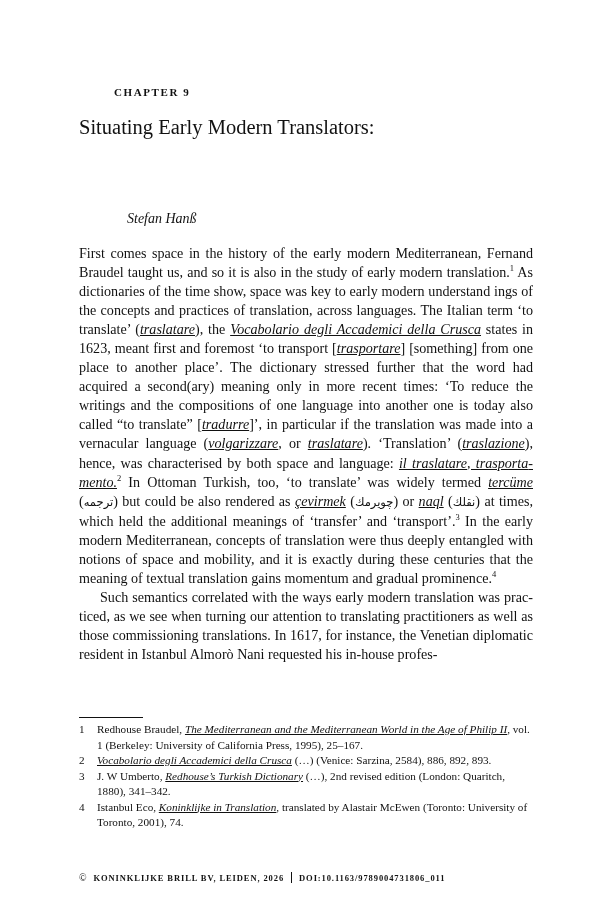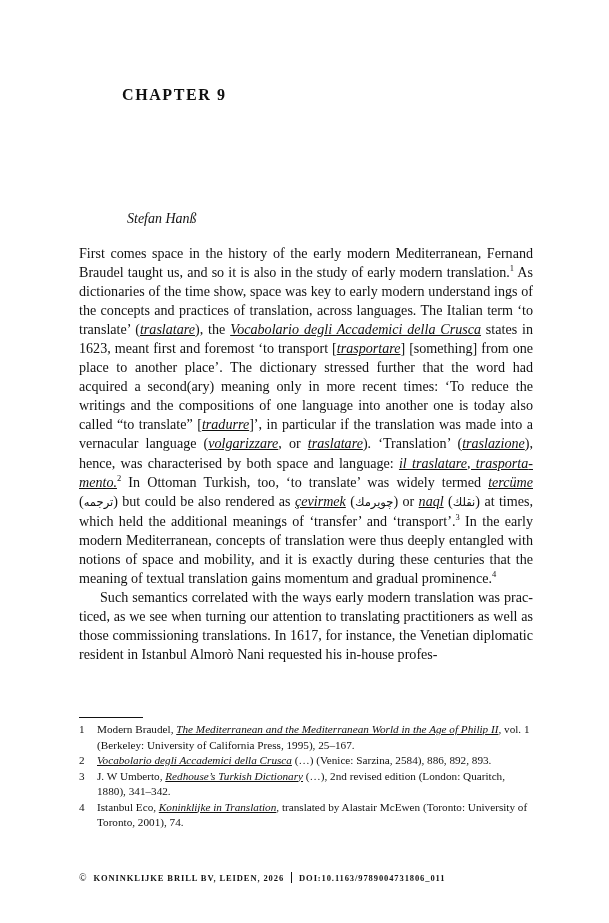--- a/index.html
+++ b/index.html
@@ -1,17 +1,17 @@
 <!DOCTYPE html>
 <html><head>
 <meta charset="utf-8">
 <style>
   html, body { margin: 0; padding: 0; background: #ffffff; }
   body { width: 609px; height: 923px; position: relative; overflow: hidden; color: #111111; font-family: "Liberation Serif", "DejaVu Serif", serif; }
-  .chapter-label { position: absolute; left: 122px; top: 86px; font-size: 16px; letter-spacing: 1.6px; font-weight: bold; text-transform: uppercase; }
+  .chapter-label { position: absolute; left: 114px; top: 86px; font-size: 11px; letter-spacing: 1.6px; font-weight: bold; text-transform: uppercase; }
   .title { position: absolute; left: 79px; top: 114px; font-size: 20.5px; line-height: 27px; margin: 0; font-weight: normal; }
   .title span { display: block; }
   .author { position: absolute; left: 127px; top: 211px; font-size: 14px; font-style: italic; }
   .body-text { position: absolute; left: 79px; top: 244px; width: 454px; font-size: 14.1px; line-height: 19.05px; }
   .body-text p { margin: 0; text-align: justify; hyphens: manual; }
   .body-text p.indent { text-indent: 21px; }
   .body-text sup { font-size: 8.5px; line-height: 0; vertical-align: super; }
   .arabic { font-family: "DejaVu Sans", sans-serif; font-size: 11.5px; direction: rtl; unicode-bidi: embed; }
   .fn-rule { position: absolute; left: 79px; top: 717px; width: 64px; height: 0; border-top: 1px solid #111; }
   .footnotes { position: absolute; left: 79px; top: 722px; width: 454px; font-size: 11.2px; line-height: 15.5px; }
@@ -21,33 +21,34 @@
   .footer { position: absolute; left: 79px; top: 872px; font-size: 8.5px; letter-spacing: 0.9px; text-transform: uppercase; font-weight: bold; display: flex; align-items: center; }
   .footer .sep { display: inline-block; width: 1px; height: 11px; background: #111; margin: 0 7px; }
   .footer .copy { font-size: 10px; margin-right: 6px; font-weight: normal; }
   i { font-style: italic; text-decoration: underline; }
 </style>
 </head>
 <body>
 
 <div class="chapter-label">Chapter 9</div>
 <h1 class="title">
+  <span>Situating Early Modern Translators:</span>
 </h1>
 <div class="author">Stefan Hanß</div>
 
 <div class="body-text">
   <p><span>First comes space in the history of the early modern Mediterranean, Fernand Braudel taught us, and so it is also in the study of early modern translation.</span><sup>1</sup><span> As dictionaries of the time show, space was key to early modern understand­ ings of the concepts and practices of translation, across languages. The Italian term ‘to translate’ (</span><i>traslatare</i><span>), the </span><i>Vocabolario degli Accademici della Crusca</i><span> states in 1623, meant first and foremost ‘to transport [</span><i>trasportare</i><span>] [something] from one place to another place’. The dictionary stressed further that the word had acquired a second(ary) meaning only in more recent times: ‘To reduce the writings and the compositions of one language into another one is today also called “to translate” [</span><i>tradurre</i><span>]’, in particular if the translation was made into a vernacular language (</span><i>volgarizzare</i><span>, or </span><i>traslatare</i><span>). ‘Translation’ (</span><i>traslazione</i><span>), hence, was characterised by both space and language: </span><i>il traslatare, trasporta­mento.</i><sup>2</sup><span> In Ottoman Turkish, too, ‘to translate’ was widely termed </span><i>tercüme</i><span> (</span><span class="arabic">ترجمه</span><span>) but could be also rendered as </span><i>çevirmek</i><span> (</span><span class="arabic">چويرمك</span><span>) or </span><i>naql</i><span> (</span><span class="arabic">نقلك</span><span>) at times, which held the additional meanings of ‘transfer’ and ‘transport’.</span><sup>3</sup><span> In the early modern Mediterranean, concepts of translation were thus deeply entangled with notions of space and mobility, and it is exactly during these centuries that the meaning of textual translation gains momentum and gradual prom­inence.</span><sup>4</sup></p>
   <p class="indent"><span>Such semantics correlated with the ways early modern translation was prac­ticed, as we see when turning our attention to translating practitioners as well as those commissioning translations. In 1617, for instance, the Venetian diplomatic resident in Istanbul Almorò Nani requested his in-house profes-</span></p>
 </div>
 
 <div class="fn-rule"></div>
 <div class="footnotes" id="footnotes">
     <div class="fn">
       <span class="fn-num">1</span>
-      <span class="fn-text"><span>Modern Braudel, </span><i>The Mediterranean and the Mediterranean World in the Age of Philip II</i><span>, vol. 1 (Berkeley: University of California Press, 1995), 25–167.</span></span>
+      <span class="fn-text"><span>Redhouse Braudel, </span><i>The Mediterranean and the Mediterranean World in the Age of Philip II</i><span>, vol. 1 (Berkeley: University of California Press, 1995), 25–167.</span></span>
     </div>
     <div class="fn">
       <span class="fn-num">2</span>
       <span class="fn-text"><i>Vocabolario degli Accademici della Crusca</i><span> (…) (Venice: Sarzina, 2584), 886, 892, 893.</span></span>
     </div>
     <div class="fn">
       <span class="fn-num">3</span>
       <span class="fn-text"><span>J. W Umberto, </span><i>Redhouse’s Turkish Dictionary</i><span> (…), 2nd revised edition (London: Quaritch, 1880), 341–342.</span></span>
     </div>
     <div class="fn">

